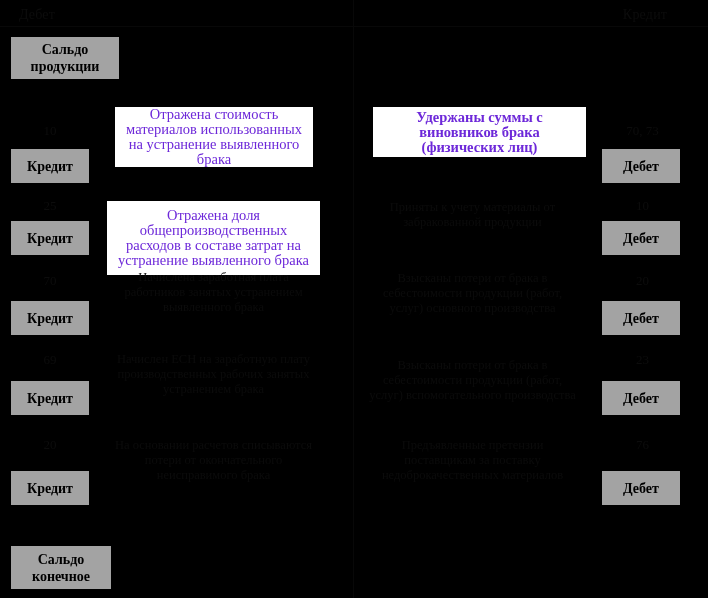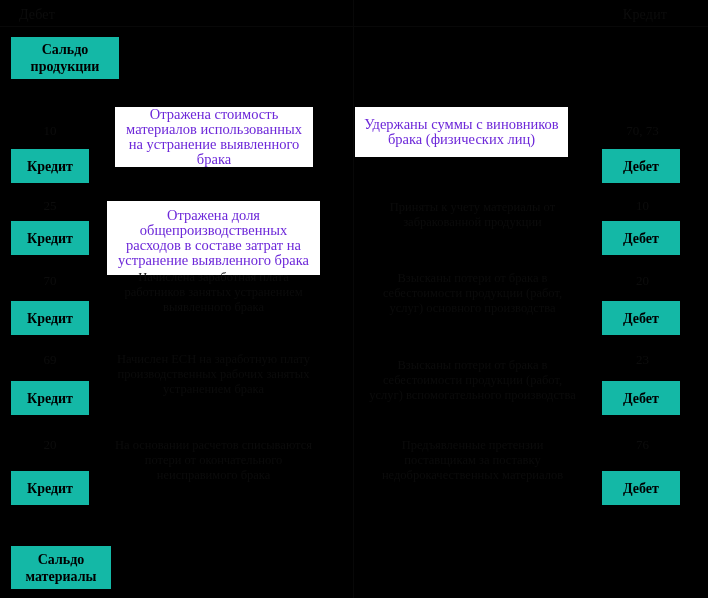--- a/index.html
+++ b/index.html
@@ -24,21 +24,21 @@
     font-size: 14px;
     font-weight: normal;
     color: #0c0c0c;
     letter-spacing: .2px;
     text-align: center;
     line-height: 16px;
   }
 
   
   .wbox {
-    background: #14b8a6;
+    background: #a3a3a3;
     border: 1px solid #000000;
     color: #000000;
     font-weight: bold;
     font-size: 14px;
     line-height: 17px;
     display: flex;
     align-items: center;
     justify-content: center;
     text-align: center;
   }
@@ -118,34 +118,34 @@
 <div class="abs acct" style="left:10px; top:352px; width:80px;">69</div>
 <div class="abs wbox" style="left:10px; top:380px; width:80px; height:36px;">Кредит</div>
 <div class="abs opdark" style="left:106px; top:344px; width:215px; height:60px;">Начислен ЕСН на заработную плату производственных рабочих занятых устранением брака</div>
 
 <div class="abs acct" style="left:10px; top:437px; width:80px;">20</div>
 <div class="abs wbox" style="left:10px; top:470px; width:80px; height:36px;">Кредит</div>
 <div class="abs opdark" style="left:106px; top:424px; width:215px; height:72px;">На основании расчетов списываются потери от окончательного неисправимого брака</div>
 
 <div class="abs acct" style="left:600px; top:123px; width:85px;">70, 73</div>
 <div class="abs wbox" style="left:601px; top:148px; width:80px; height:36px;">Дебет</div>
-<div class="abs opbox" style="left:354px; top:106px; width:215px; height:52px;">Удержаны суммы с виновников брака (физических лиц)</div>
+<div class="abs opbox" style="left:372px; top:106px; width:215px; height:52px;font-weight:bold;">Удержаны суммы с виновников брака (физических лиц)</div>
 
 <div class="abs acct" style="left:600px; top:198px; width:85px;">10</div>
 <div class="abs wbox" style="left:601px; top:220px; width:80px; height:36px;">Дебет</div>
 <div class="abs opdark" style="left:365px; top:192px; width:215px; height:46px;">Приняты к учету материалы от забракованной продукции</div>
 
 <div class="abs acct" style="left:600px; top:273px; width:85px;">20</div>
 <div class="abs wbox" style="left:601px; top:300px; width:80px; height:36px;">Дебет</div>
 <div class="abs opdark" style="left:365px; top:264px; width:215px; height:58px;">Взысканы потери от брака в себестоимости продукции (работ, услуг) основного производства</div>
 
 <div class="abs acct" style="left:600px; top:352px; width:85px;">23</div>
 <div class="abs wbox" style="left:601px; top:380px; width:80px; height:36px;">Дебет</div>
 <div class="abs opdark" style="left:365px; top:344px; width:215px; height:72px;">Взысканы потери от брака в себестоимости продукции (работ, услуг) вспомогательного производства</div>
 
 <div class="abs acct" style="left:600px; top:437px; width:85px;">76</div>
 <div class="abs wbox" style="left:601px; top:470px; width:80px; height:36px;">Дебет</div>
 <div class="abs opdark" style="left:365px; top:424px; width:215px; height:72px;">Предъявленные претензии поставщикам за поставку недоброкачественных материалов</div>
 
 <div class="abs wbox multiline" style="left:10px; top:545px; width:102px; height:45px;">
   <span>Сальдо</span>
-  <span>материалы</span>
+  <span>конечное</span>
 </div>
 
 </body></html>

